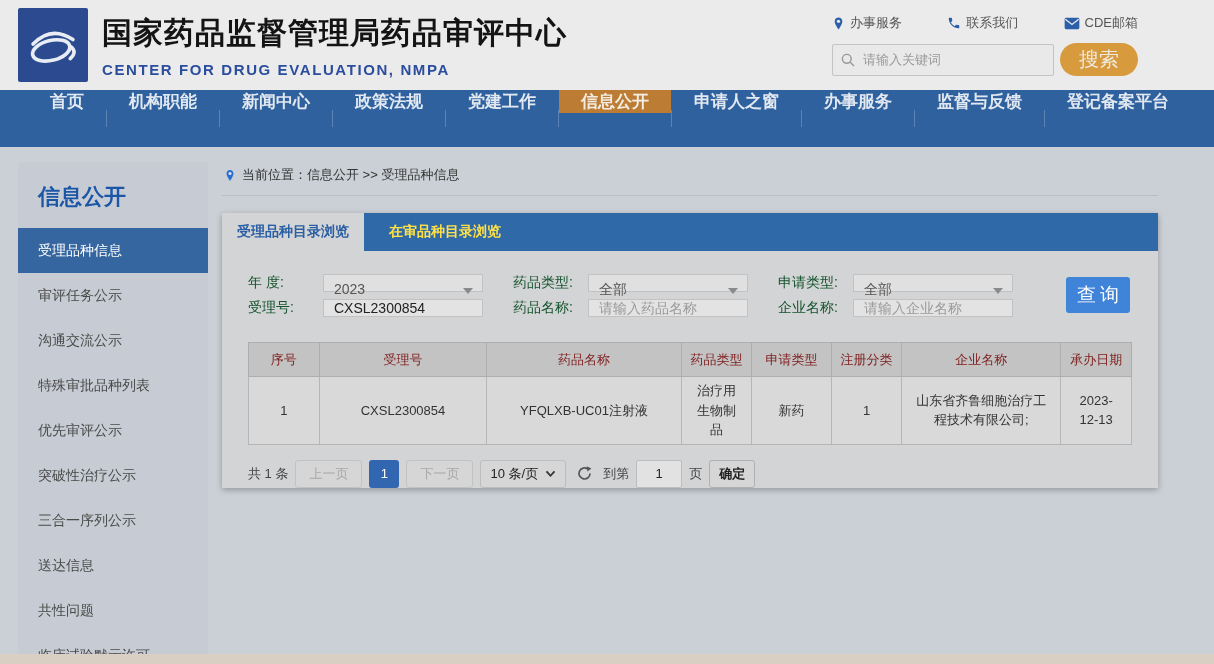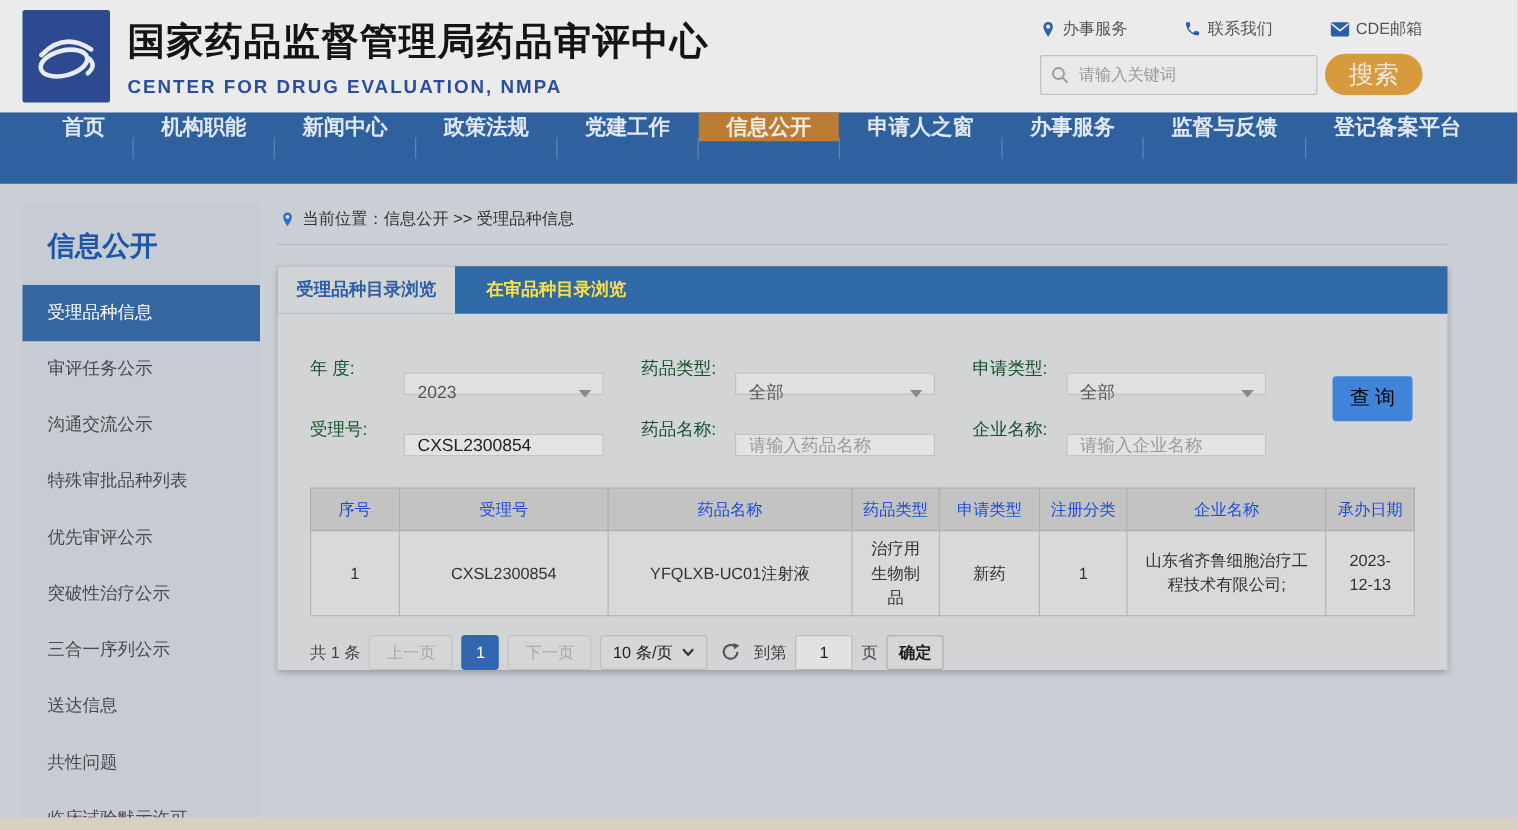--- a/index.html
+++ b/index.html
@@ -41,30 +41,30 @@
 
   .card { margin-top:17px; background:#d3d4d5; box-shadow:0 2px 6px rgba(0,0,0,.28); }
   .tabbar { display:flex; background:#3069a7; height:38px; }
   .tab { display:flex; align-items:center; justify-content:center; font-size:14px; font-weight:bold; cursor:pointer; }
   .tab.active { width:142px; background:#d3d4d5; color:#2a5fa5; }
   .tab.inactive { width:162px; color:#fde047; }
 
   .filters { position:relative; padding:16px 110px 14px 26px; }
   .frow { display:flex; align-items:center; margin:7px 0; }
   .flabel { width:66px; text-align:left; margin-right:9px; font-size:14px; color:#14532d; white-space:nowrap; }
-  .fsel, .finput { width:160px; height:18px; border:1px solid #c2c2c2; background:#e0e0e0; font-size:14px;margin-top:24px; }
+  .fsel, .finput { width:160px; height:18px; border:1px solid #c2c2c2; background:#e0e0e0; font-size:14px; }
   .fsel { position:relative; color:#555; line-height:28px; padding:0 22px 0 10px; cursor:pointer; }
   .fsel .arr { position:absolute; right:9px; top:13px; width:0; height:0; border-left:5px solid transparent; border-right:5px solid transparent; border-top:6px solid #8a8a8a; }
   .finput { padding:0 10px; color:#222; outline:none; font-family:inherit; background:#e3e3e3; }
   .finput::placeholder { color:#9a9a9a; }
   .gap { width:30px; flex:0 0 auto; }
-  .query-btn { position:absolute; right:28px; top:50%; transform:translateY(-50%); width:64px; height:36px; background:#3f84d8; border:none; border-radius:3px; color:#000000; font-size:16px; letter-spacing:4px; padding-left:4px; cursor:pointer; font-family:inherit; }
+  .query-btn { position:absolute; right:28px; top:50%; transform:translateY(-50%); width:64px; height:36px; background:#3f84d8; border:none; border-radius:3px; color:#ffffff; font-size:19px; letter-spacing:4px; padding-left:4px; cursor:pointer; font-family:inherit; }
 
   table.grid { width:calc(100% - 52px); margin:4px 26px 0; border-collapse:collapse; font-size:13px; }
-  .grid th { background:#c3c3c3; border:1px solid #aeaeae; height:34px; font-weight:normal; color:#1d4ed8; }
+  .grid th { background:#c3c3c3; border:1px solid #aeaeae; height:34px; font-weight:normal; color:#7f1d1d; }
   .grid td { background:#d9d9d9; border:1px solid #b6b6b6; height:58px; text-align:center; color:#333; padding:4px 10px; line-height:1.5; }
 
   .pager { display:flex; align-items:center; gap:7px; margin:15px 26px 20px; font-size:13px; color:#444; }
   .pg-btn { padding:0 13px; height:28px; line-height:26px; background:#d6d6d6; border:1px solid #c2c2c2; border-radius:3px; color:#a8a8a8; cursor:default; }
   .pg-cur { width:30px; height:28px; line-height:28px; text-align:center; background:#3366b0; border-radius:3px; color:#fff; cursor:pointer; }
   .pg-size { display:flex; align-items:center; gap:7px; height:28px; padding:0 9px; border:1px solid #bdbdbd; border-radius:3px; background:#d6d6d6; color:#222; cursor:pointer; }
   .pg-refresh { display:flex; align-items:center; cursor:pointer; margin:0 3px; }
   .pg-input { width:46px; height:28px; border:1px solid #bdbdbd; background:#e2e2e2; text-align:center; font-size:13px; color:#222; outline:none; border-radius:2px; font-family:inherit; }
   .pg-ok { width:46px; height:28px; background:#d6d6d6; border:1px solid #b0b0b0; border-radius:3px; color:#222; font-weight:bold; font-size:13px; cursor:pointer; font-family:inherit; }
 

